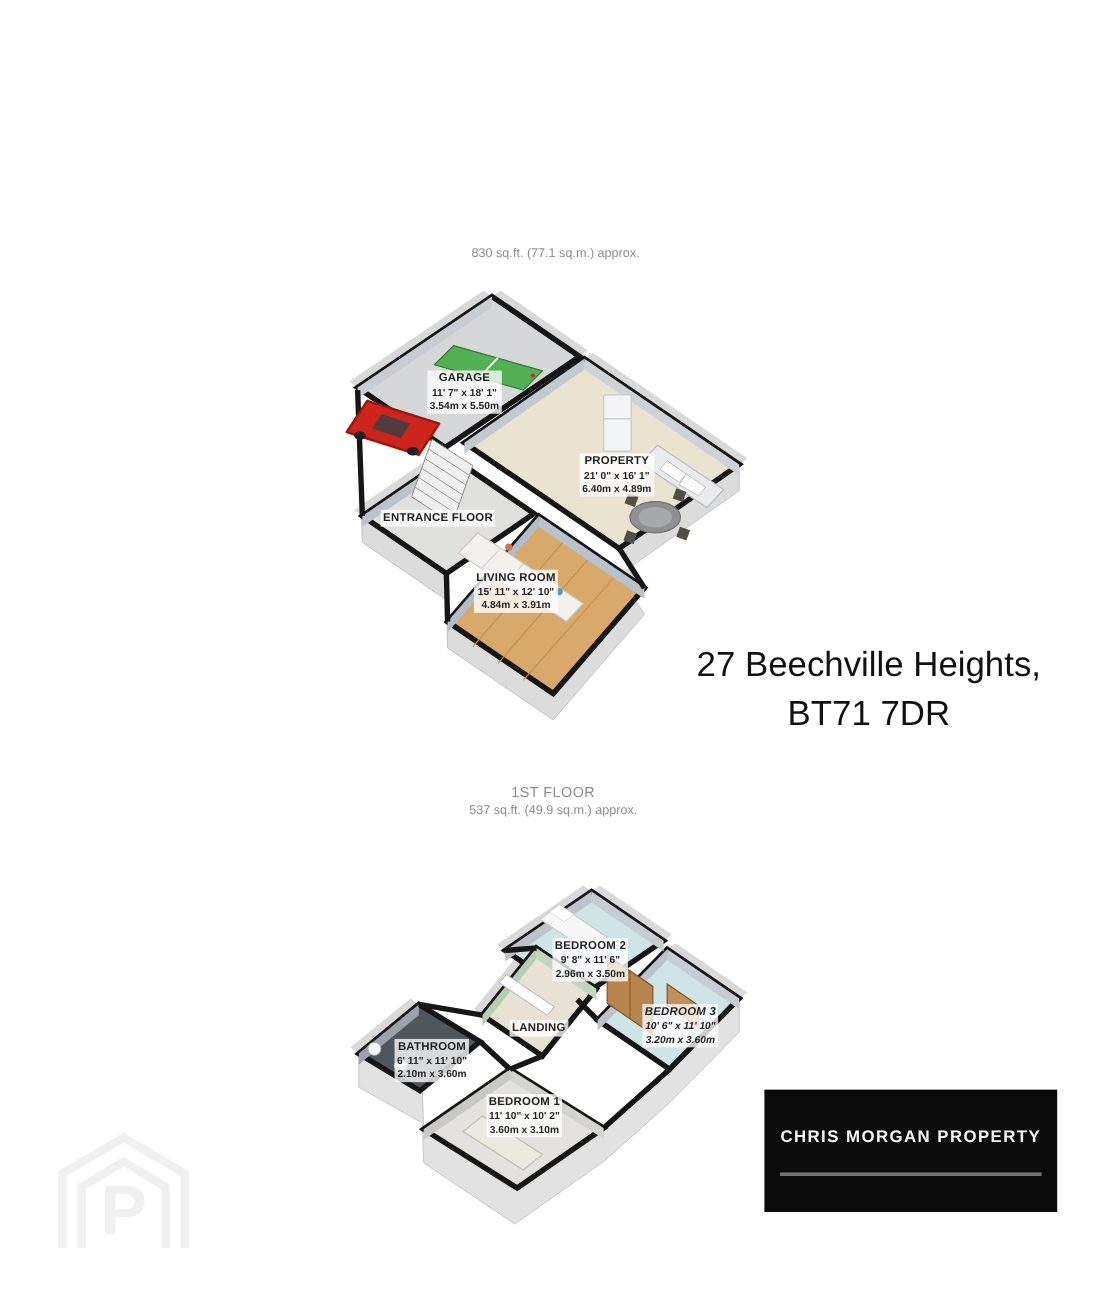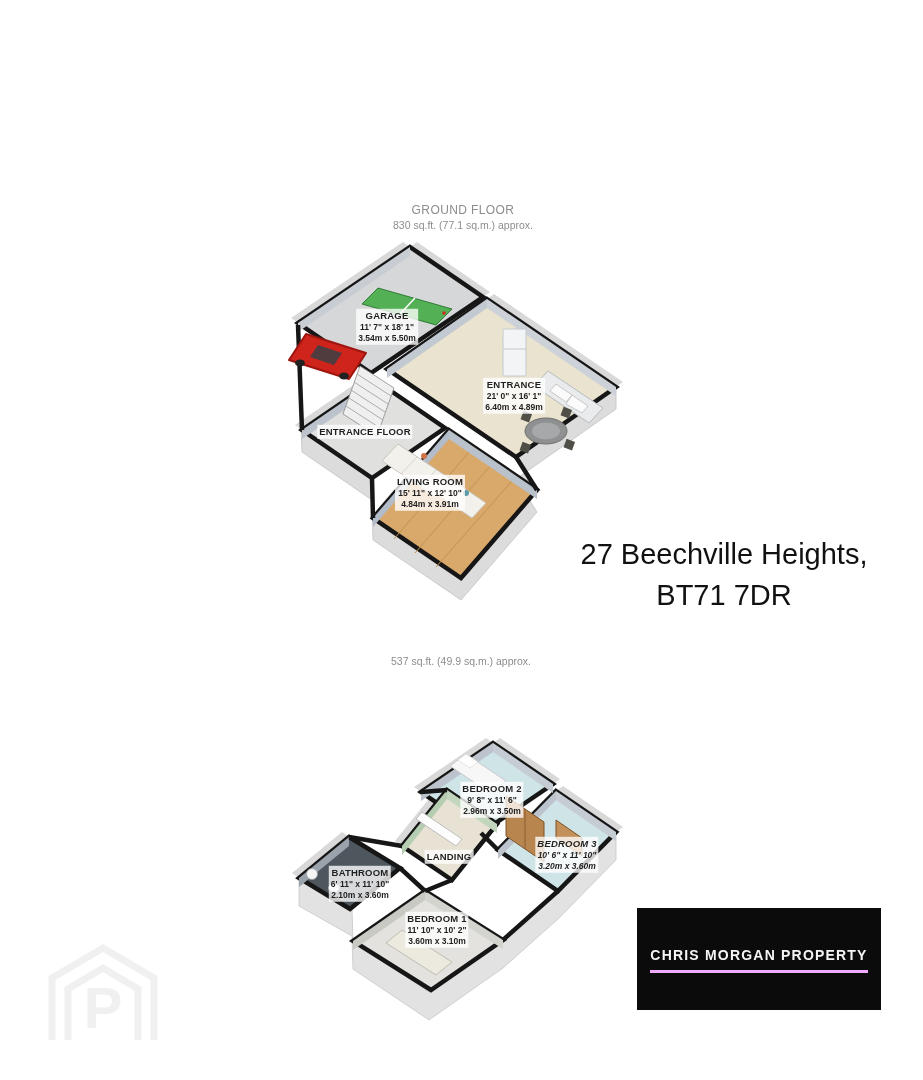--- a/index.html
+++ b/index.html
@@ -12,22 +12,22 @@
   .floor-title .a{font-size:10.5px;margin-top:2px;}
   .room-label{position:absolute;transform:translate(-50%,-50%);
       background:rgba(255,255,255,.78);padding:1px 2px;text-align:center;
       color:#1f1f1f;font-weight:bold;line-height:1.3;white-space:nowrap;}
   .room-label .rn{font-size:9.5px;letter-spacing:.2px;}
   .room-label .rd{font-size:8.5px;}
   .address{position:absolute;left:524px;top:534px;width:400px;text-align:center;
       color:#111;font-size:29px;line-height:1.42;}
   .logo{position:absolute;left:637px;top:908px;width:244px;height:102px;
       background:#0b0b0b;display:flex;align-items:center;justify-content:center;}
-  .logo-inner{display:inline-block;text-align:right;padding-bottom:6px;
-      border-bottom:3px solid #f0abfc;}
+  .logo-inner{display:inline-block;text-align:right;padding-bottom:20px;
+      border-bottom:3px solid #737373;}
   .logo-inner span{color:#f5f5f5;font-size:14px;font-weight:bold;letter-spacing:1.2px;}
 </style>
 </head>
 <body>
 
 <svg class="plan-svg" viewBox="0 0 923 1080">
 
   <g stroke="#f0f0f0" stroke-width="7" fill="none">
     <path d="M52,1040 L52,978 L103,948 L154,978 L154,1040"></path>
     <path d="M68,1040 L68,989 L103,968 L138,989 L138,1040"></path>
@@ -155,34 +155,34 @@
     <g>
       <circle cx="312" cy="874" r="5.5" fill="#f6f6f6" stroke="#9aa0a6" stroke-width="0.8"></circle>
       <ellipse cx="334" cy="888" rx="5.5" ry="4" fill="#f6f6f6" stroke="#9aa0a6" stroke-width="0.8"></ellipse>
     </g>
 
     <polygon points="402,930 452,962 436,975 386,943" fill="#eceade" stroke="#bfbdb2" stroke-width="1"></polygon>
   </g>
 </svg>
 
 <div class="floor-title" style="left:313px;top:203px;width:300px;">
-  <div class="t">GROUND FLOOR</div>
   <div class="a">830 sq.ft. (77.1 sq.m.) approx.</div>
 </div>
 <div class="floor-title" style="left:311px;top:653px;width:300px;">
+  <div class="t">1ST FLOOR</div>
   <div class="a">537 sq.ft. (49.9 sq.m.) approx.</div>
 </div>
 
 <div class="room-label" style="left:387px;top:327px;">
   <div class="rn">GARAGE</div>
   <div class="rd">11' 7" x 18' 1"</div>
   <div class="rd">3.54m x 5.50m</div>
 </div>
 <div class="room-label" style="left:514px;top:396px;">
-  <div class="rn">ENTRANCE</div>
+  <div class="rn">PROPERTY</div>
   <div class="rd">21' 0" x 16' 1"</div>
   <div class="rd">6.40m x 4.89m</div>
 </div>
 <div class="room-label" style="left:365px;top:432px;">
   <div class="rn">ENTRANCE FLOOR</div>
 </div>
 <div class="room-label" style="left:430px;top:493px;">
   <div class="rn">LIVING ROOM</div>
   <div class="rd">15' 11" x 12' 10"</div>
   <div class="rd">4.84m x 3.91m</div>

